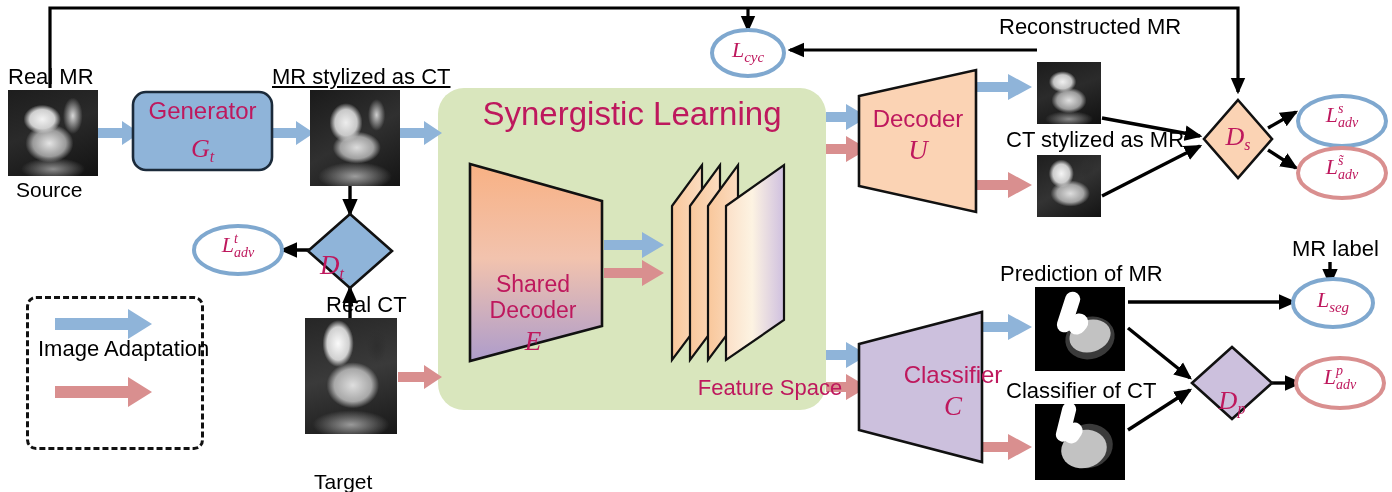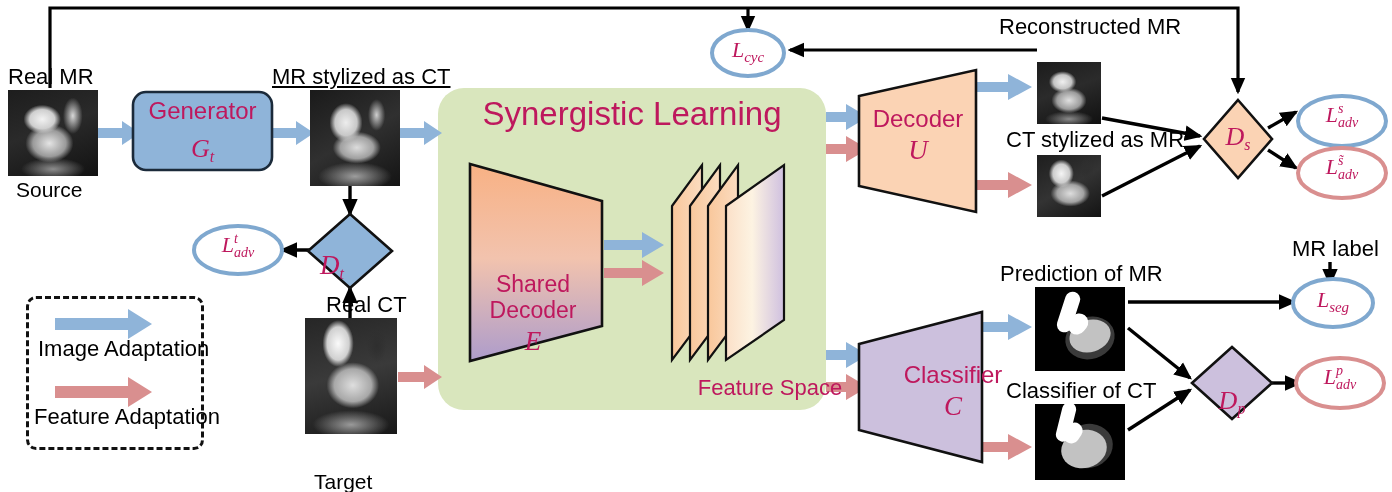--- a/index.html
+++ b/index.html
@@ -303,15 +303,14 @@
 
   <div class="boxtxt" style="left:1298px;top:364px;width:84px;font-size:22px;">
     <span class="mathit">L</span><span style="display:inline-block;vertical-align:middle;text-align:left;line-height:1;">
       <span class="mathit" style="display:block;font-size:14px;">p</span>
       <span class="mathit" style="display:block;font-size:14px;">adv</span>
     </span>
   </div>
 
   <div class="legendbox" style="left:26px;top:296px;width:172px;height:148px;"></div>
   <div class="lbl lbl-sm" style="left:38px;top:336px;">Image Adaptation</div>
-  <div class="lbl lbl-sm" style="left:34px;top:404px;">Feature Adaptation</div>
 
 </div>
 
 </body></html>

